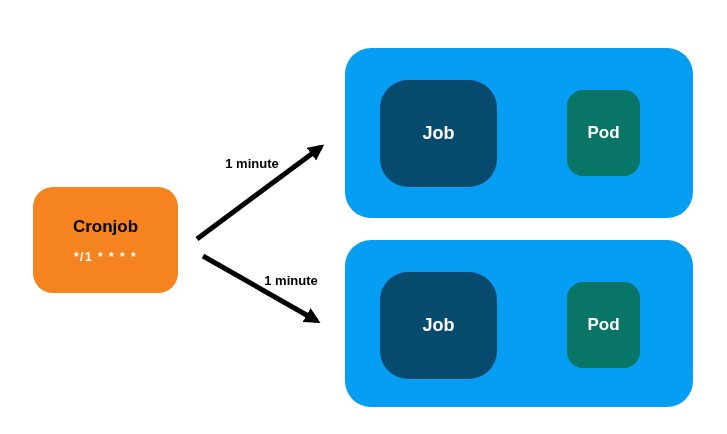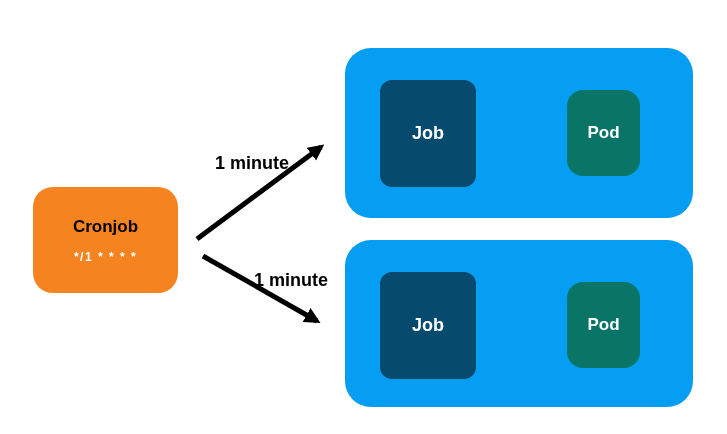--- a/index.html
+++ b/index.html
@@ -51,41 +51,41 @@
   }
   .group {
     position: absolute;
     background: var(--group-bg, #069EF3);
     border-radius: 26px;
   }
   .group-1 { left: 345px; top: 48px;  width: 348px; height: 170px; }
   .group-2 { left: 345px; top: 240px; width: 348px; height: 167px; }
   .job {
     left: 35px; top: 32px;
-    width: 96px; height: 107px;
+    width: 117px; height: 107px;
     background: var(--job-bg, #064A6E);
-    border-radius: 12px;
+    border-radius: 28px;
     color: #ffffff;
     font-weight: bold;
     font-size: 18px;
   }
   .pod {
     left: 222px; top: 42px;
     width: 73px; height: 86px;
     background: var(--pod-bg, #087567);
     border-radius: 16px;
     color: #ffffff;
     font-weight: bold;
     font-size: 17px;
   }
   .edge-label {
     position: absolute;
     transform: translate(-50%, -50%);
     font-weight: bold;
-    font-size: 18px;
+    font-size: 13px;
     color: #000000;
     white-space: nowrap;
   }
   .edge-label-1 { left: 252px; top: 163px; }
   .edge-label-2 { left: 291px; top: 280px; }
   svg.arrows {
     position: absolute;
     left: 0; top: 0;
     width: 727px;
     height: 434px;

